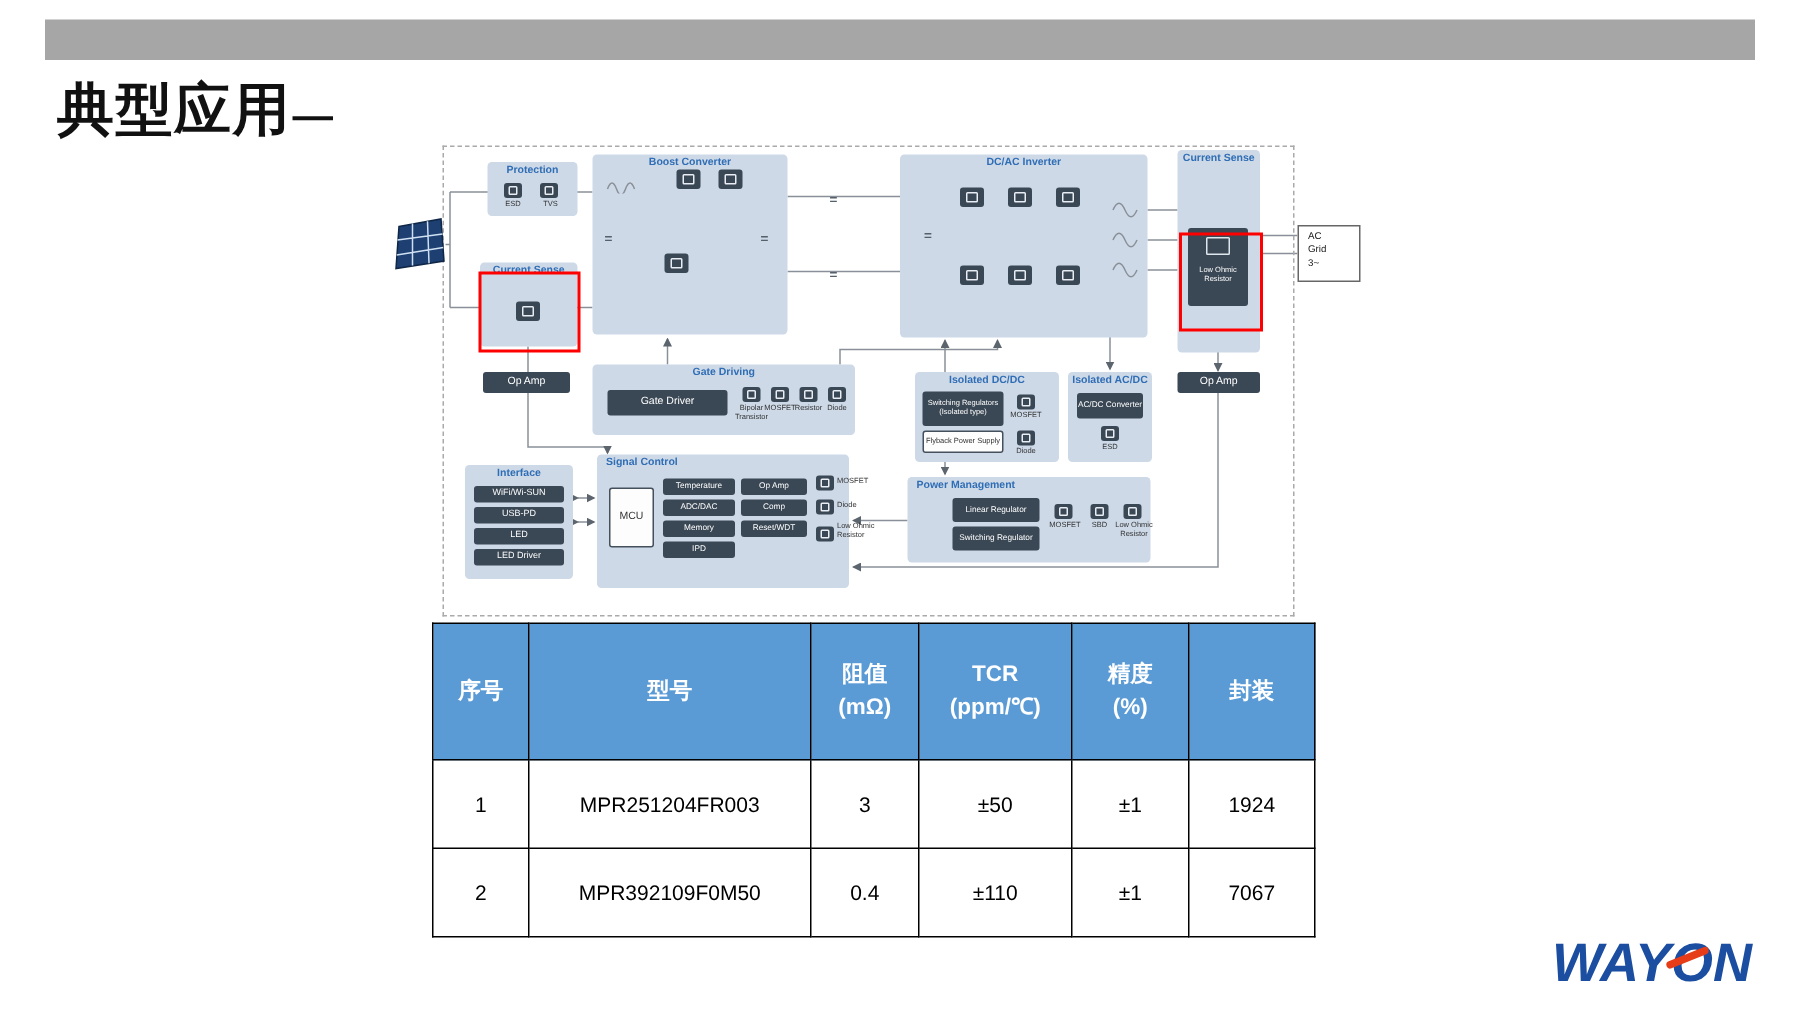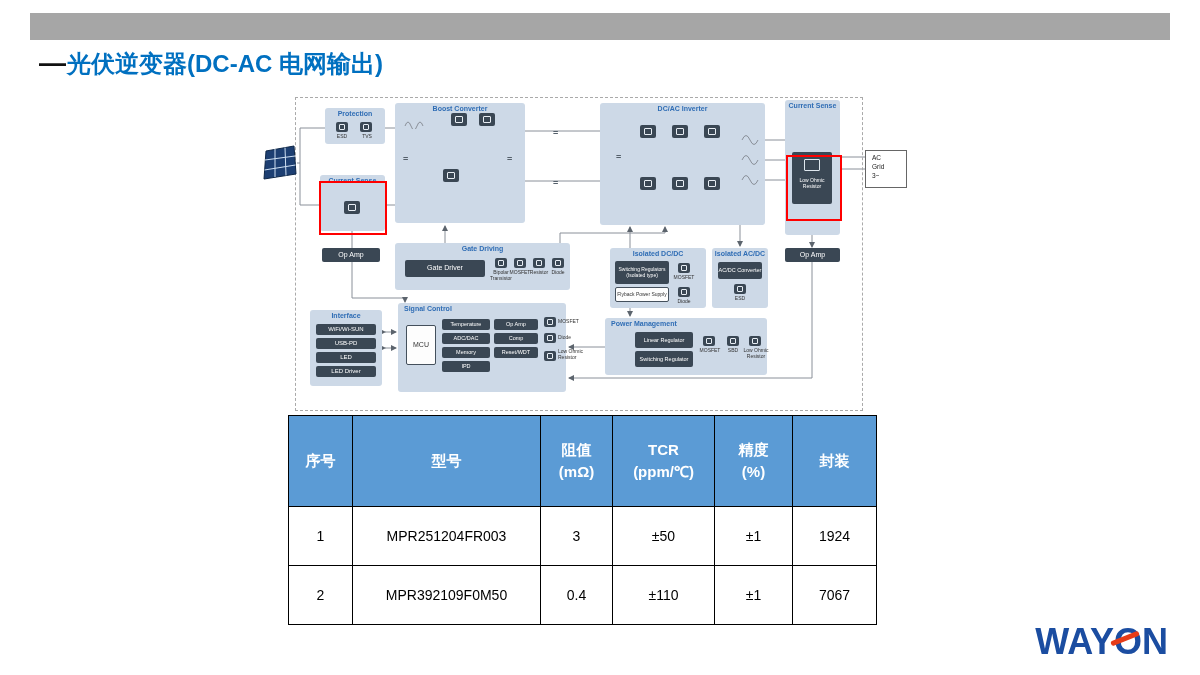--- a/index.html
+++ b/index.html
@@ -48,34 +48,34 @@
   .hl { position:absolute; border:2px solid #ff0000; z-index:6; }
 
   
   .spec { position:absolute; left:288px; top:415px; border-collapse:collapse; table-layout:fixed; }
   .spec th, .spec td { border:1px solid #000; text-align:center; vertical-align:middle; padding:0; }
   .spec th { background:#5b9bd5; color:#fff; font-size:15px; font-weight:bold; height:90px; line-height:1.5; }
   .spec th span { display:block; }
   .spec td { background:#fff; color:#000; font-size:14px; height:58px; }
 
   
-  .logo { position:absolute; right:32px; bottom:12px; font-size:36px; font-weight:bold; 
+  .logo { position:absolute; right:32px; bottom:12px; font-size:36px; font-weight:bold; font-style:italic;
           color:#1b4da1; letter-spacing:0px; }
   .lo { position:relative; display:inline-block; }
   .lo::after { content:""; position:absolute; left:-4px; top:15px; width:30px; height:5px;
                background:#e63c18; border-radius:3px; transform:rotate(-22deg); }
 </style>
 </head>
 <body>
 
 <div class="topbar"></div>
 
 <div class="title">
+  <span class="t1">典型应用</span>
   <span class="t2">—</span>
-  <span class="t3">光伏逆变器(DC-AC 电网输出)</span>
 </div>
 
 <div class="diagram">
   <svg class="wires" width="655" height="320">
     <defs>
       <marker id="ah" markerWidth="6" markerHeight="6" refX="5" refY="3" orient="auto">
         <path d="M0,0 L6,3 L0,6 z" fill="#5c646d"></path>
       </marker>
     </defs>
     <path class="w" d="M42,68 H45 M45,33 V110 M45,33 H140 M45,110 H140"></path>

